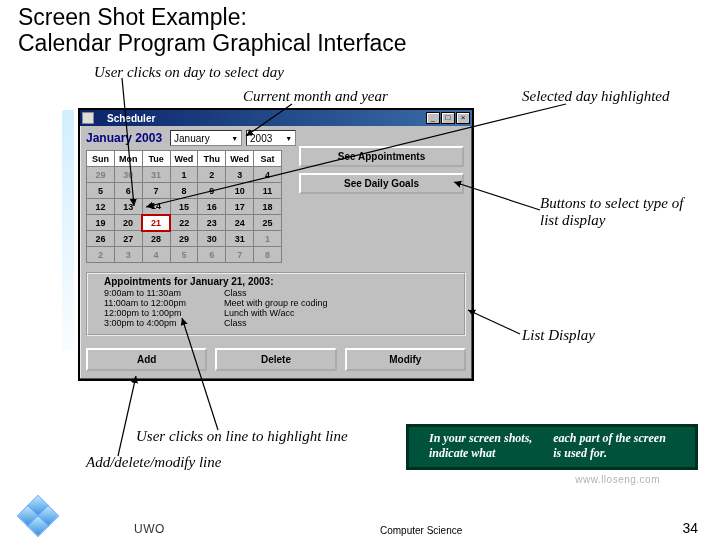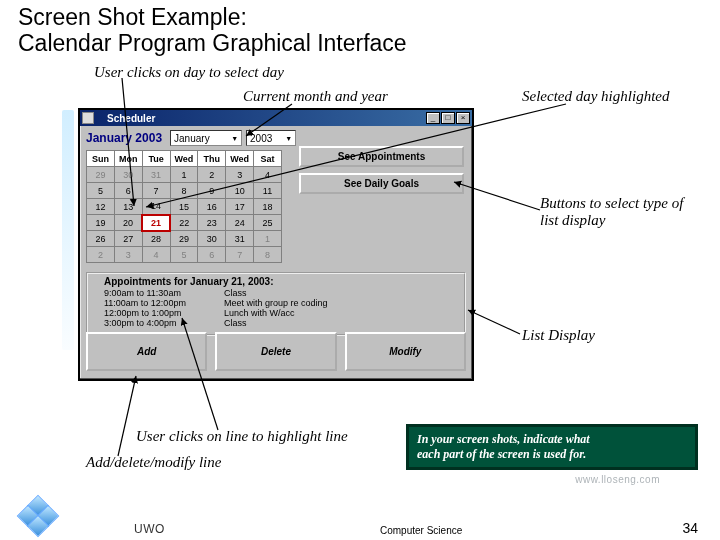--- a/index.html
+++ b/index.html
@@ -13,37 +13,37 @@
   .titlebar .icon { width: 12px; height: 12px; background: #ddd; margin-right: 4px; border: 1px solid #888; }
   .titlebar .title { color: #fff; font-size: 10px; font-weight: bold; flex: 1; padding-left: 9px; }
   .titlebar .winbtn { width: 14px; height: 12px; background: #c0c0c0; border: 1px solid #000; box-shadow: inset 1px 1px 0 #fff; margin-left: 1px; font-size: 8px; text-align: center; line-height: 10px; font-family: Arial; }
 
   .month-row { display: flex; align-items: center; padding: 4px 6px; gap: 4px; }
   .month-label { color: #000080; font-weight: bold; font-size: 12px; margin-right: 4px; }
   .win-select { background: #fff; border: 1px inset #888; font-size: 10px; padding: 1px 3px; height: 16px; display: flex; align-items: center; justify-content: space-between; gap: 6px; }
   .win-select .arrow { font-size: 7px; color: #000; }
 
   .cal-table { border-collapse: collapse; width: 196px; margin-left: 6px; table-layout: fixed; }
-  .cal-table th, .cal-table td { border: 1px solid #808080; font-size: 9px; height: 16px; text-align: center; font-weight: normal; padding: 0; }
+  .cal-table th, .cal-table td { border: 1px solid #808080; font-size: 9px; height: 16px; text-align: center; font-weight: bold; padding: 0; }
   .cal-table th { background: #ffffff; font-weight: bold; }
   .cal-table td.off { color: #808080; }
   .cal-table td.hl { color: #b00; font-weight: bold; background: #fefefe; border: 2px solid #b00; }
 
   .side-buttons { position: absolute; top: 36px; right: 8px; width: 165px; display: flex; flex-direction: column; gap: 6px; }
   .win-btn { background: #c0c0c0; border: 2px outset #fff; font-size: 10px; font-weight: bold; text-align: center; padding: 3px 0; font-family: Arial; }
 
   .appt-panel { position: absolute; top: 162px; left: 6px; right: 6px; height: 64px; background: #c0c0c0; border: 2px groove #eee; padding: 2px 16px; }
   .appt-head { font-size: 10px; font-weight: bold; margin-bottom: 1px; }
   .appt-line { font-size: 9px; display: flex; gap: 10px; }
   .appt-time { width: 110px; }
 
   .bottom-buttons { position: absolute; bottom: 8px; left: 6px; right: 6px; display: flex; justify-content: space-between; gap: 8px; }
-  .bottom-buttons .win-btn { flex: 1; padding: 12px 0; font-style: italic; }
-
-  .tip-box { position: absolute; top: 424px; left: 406px; width: 292px; height: 46px; border: 3px solid #003020; background: #00523a; display: flex; flex-direction: column; justify-content: center; padding: 4px 8px; }
+  .bottom-buttons .win-btn { flex: 1; padding: 4px 0; }
+
+  .tip-box { position: absolute; top: 424px; left: 406px; width: 292px; height: 46px; border: 3px solid #003020; background: #00523a; display: flex; flex-direction: row; justify-content: center; padding: 4px 20px; }
   .tip-box span { color: #fff; font-weight: bold; font-style: italic; font-size: 12px; font-family: Georgia, serif; line-height: 1.25; }
 
   .footer1 { position: absolute; bottom: 4px; right: 22px; font-size: 14px; color: #000; }
   .footer2 { position: absolute; bottom: 4px; left: 380px; font-size: 10px; color: #000; }
   .footer3 { position: absolute; bottom: 4px; left: 134px; font-size: 12px; color: #333; letter-spacing: 0.5px; }
   .footer4 { position: absolute; top: 474px; right: 60px; font-size: 10px; color: #aeb4b8; letter-spacing: 0.5px; }
   .logo { position: absolute; bottom: 4px; left: 18px; width: 42px; height: 42px; }
   .logo div { position: absolute; width: 16px; height: 16px; border: 1px solid #6af; background: linear-gradient(135deg,#bde6ff,#3a8fdc); transform: rotate(45deg); }
 
   svg.arrows { position: absolute; top: 0; left: 0; width: 720px; height: 540px; pointer-events: none; }

